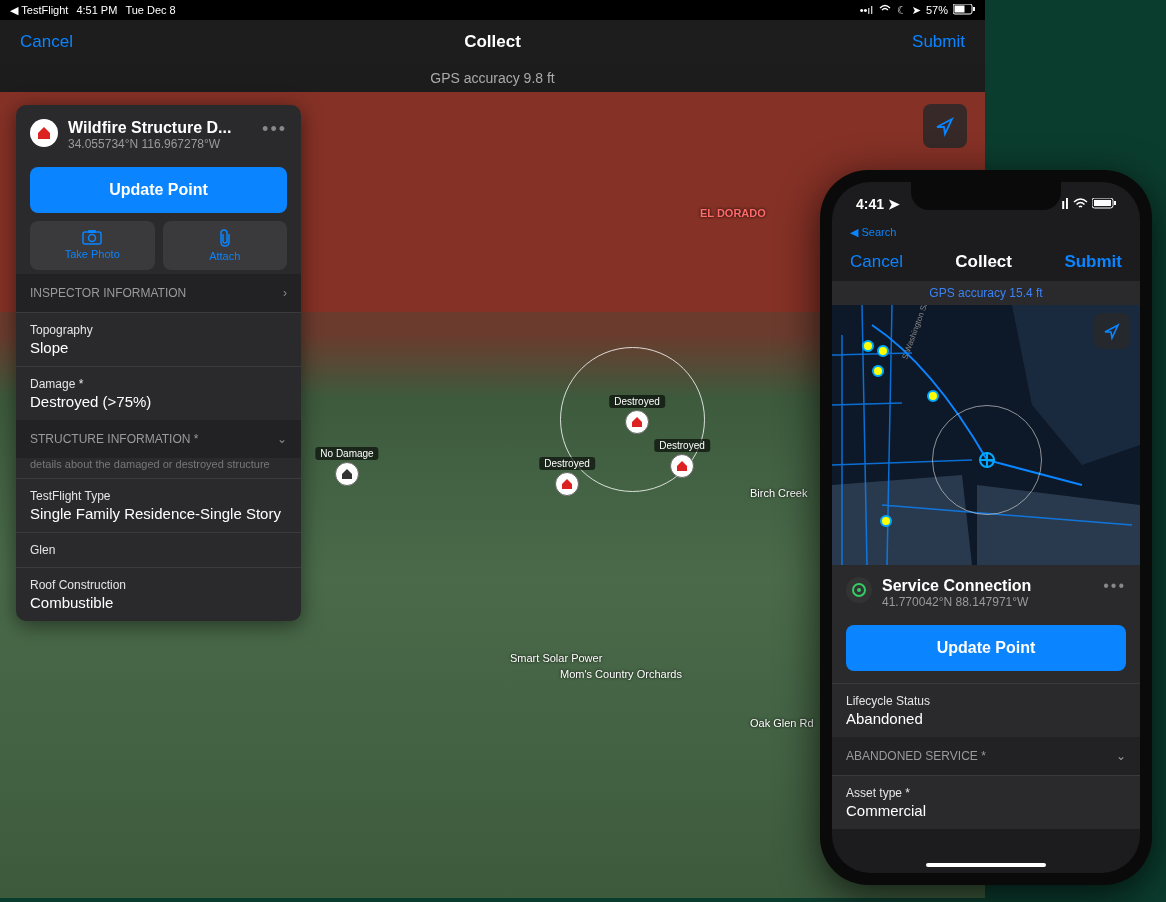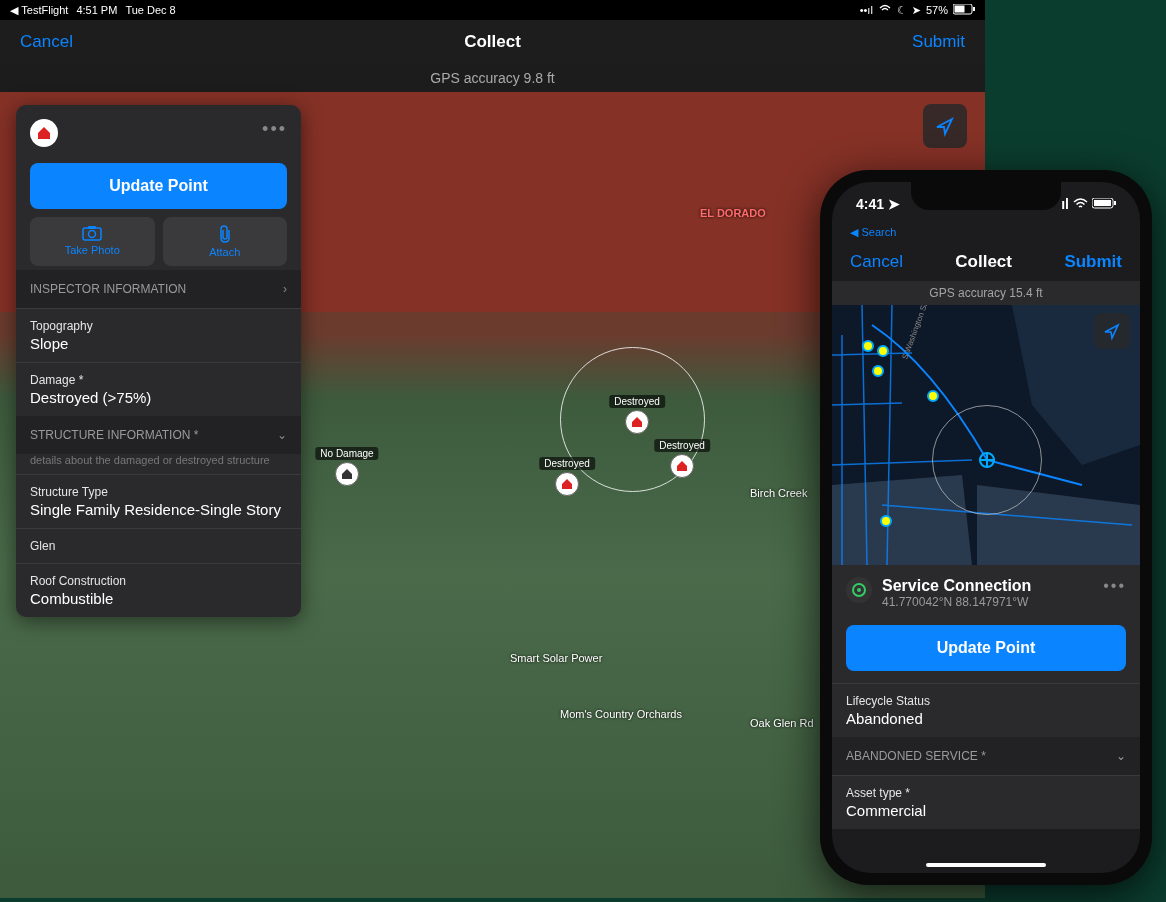--- a/index.html
+++ b/index.html
@@ -56,21 +56,21 @@
 .iphone { position: absolute; top: 170px; left: 820px; width: 332px; height: 715px; background: #0a0a0a; border-radius: 48px; padding: 12px; box-shadow: 0 10px 40px rgba(0,0,0,0.7); }
 .iphone-inner { width: 100%; height: 100%; background: #1c1c1e; border-radius: 38px; overflow: hidden; position: relative; }
 .notch { position: absolute; top: 0; left: 50%; transform: translateX(-50%); width: 150px; height: 28px; background: #0a0a0a; border-radius: 0 0 18px 18px; z-index: 10; }
 .iphone-statusbar { height: 44px; display: flex; align-items: center; padding: 0 24px; color: #fff; font-size: 14px; font-weight: 600; }
 .iphone-statusbar .right { margin-left: auto; display: flex; gap: 4px; align-items:center;}
 .iphone-back { padding: 0 18px 4px; color: #0a84ff; font-size: 11px; }
 .iphone-nav { height: 38px; display: flex; align-items: center; padding: 0 18px; color: #fff; font-size: 17px; }
 .iphone-nav .cancel { color: #0a84ff; }
 .iphone-nav .title { flex: 1; text-align: center; font-weight: 600; }
 .iphone-nav .submit { color: #0a84ff; font-weight: 600; }
-.iphone-gps { height: 24px; color: #a3a3a3; text-align: center; font-size: 12px; line-height: 24px; background:#2a2a2c;}
+.iphone-gps { height: 24px; color: #3b82f6; text-align: center; font-size: 12px; line-height: 24px; background:#2a2a2c;}
 
 .iphone-map { height: 260px; background: #0a1a2e; position: relative; overflow:hidden;}
 .iphone-map-roads { position:absolute; inset:0; }
 .iphone-locate { position:absolute; top:8px; right:10px; width:36px; height:36px; background:rgba(40,40,40,0.8); border-radius:8px; display:flex; align-items:center; justify-content:center;}
 .iphone-target { position:absolute; top:100px; left:100px; width:110px; height:110px; border:1.5px solid rgba(200,200,200,0.7); border-radius:50%;}
 .iphone-target-cross{position:absolute; top:50%; left:50%; transform:translate(-50%,-50%);}
 
 .iphone-panel { background:#2a2a2c; color:#fff;}
 .iphone-panel-header { padding: 12px 14px; display:flex; align-items:flex-start; gap:10px;}
 .iphone-panel-icon{width:26px;height:26px;border-radius:50%;background:#333;display:flex;align-items:center;justify-content:center;flex-shrink:0;}
@@ -149,30 +149,34 @@
     </div>
     <div class="map-pin red" style="top:362px;left:670px;">
       <span class="map-pin-label">Destroyed</span>
       <svg width="14" height="14">
           <path d="M2 7 L7 2 L12 7 L12 12 L2 12 Z"></path>
         </svg>
     </div>
 
     <div class="map-label" style="top:395px;left:750px;">Birch Creek</div>
     <div class="map-label" style="top:560px;left:510px;">Smart Solar Power</div>
-    <div class="map-label" style="top:616px;left:560px;">Mom's Country Orchards</div>
+    <div class="map-label" style="top:576px;left:560px;">Mom's Country Orchards</div>
     <div class="map-label" style="top:625px;left:750px;">Oak Glen Rd</div>
   </div>
 
   <div class="panel">
     <div class="panel-header">
       <div class="panel-icon">
         <svg width="16" height="16">
             <path d="M2 8 L8 2 L14 8 L14 14 L2 14 Z" fill="#d22"></path>
           </svg>
+      </div>
+      <div style="flex:1; min-width:0;">
+        <div class="panel-title">Wildfire Structure D...</div>
+        <div class="panel-coords">34.055734°N  116.967278°W</div>
       </div>
       <div class="panel-more">•••</div>
     </div>
 
     <div class="btn-primary">Update Point</div>
 
     <div class="btn-row">
       <div class="btn-secondary">
         <svg width="20" height="16">
             <rect x="1" y="3" width="18" height="12" rx="2" fill="none" stroke="#0a84ff" stroke-width="1.5"></rect>
@@ -203,21 +207,21 @@
       <div class="field-value">Destroyed (&gt;75%)</div>
     </div>
 
     <div class="section-header">
       <span>STRUCTURE INFORMATION *</span>
       <span class="chev">⌄</span>
     </div>
     <div class="section-desc">details about the damaged or destroyed structure</div>
 
     <div class="field">
-      <div class="field-label">Structure Type</div>
+      <div class="field-label">TestFlight Type</div>
       <div class="field-value">Single Family Residence-Single Story</div>
     </div>
     <div class="field">
       <div class="field-label">Glen</div>
     </div>
     <div class="field">
       <div class="field-label">Roof Construction</div>
       <div class="field-value">Combustible</div>
     </div>
   </div>

